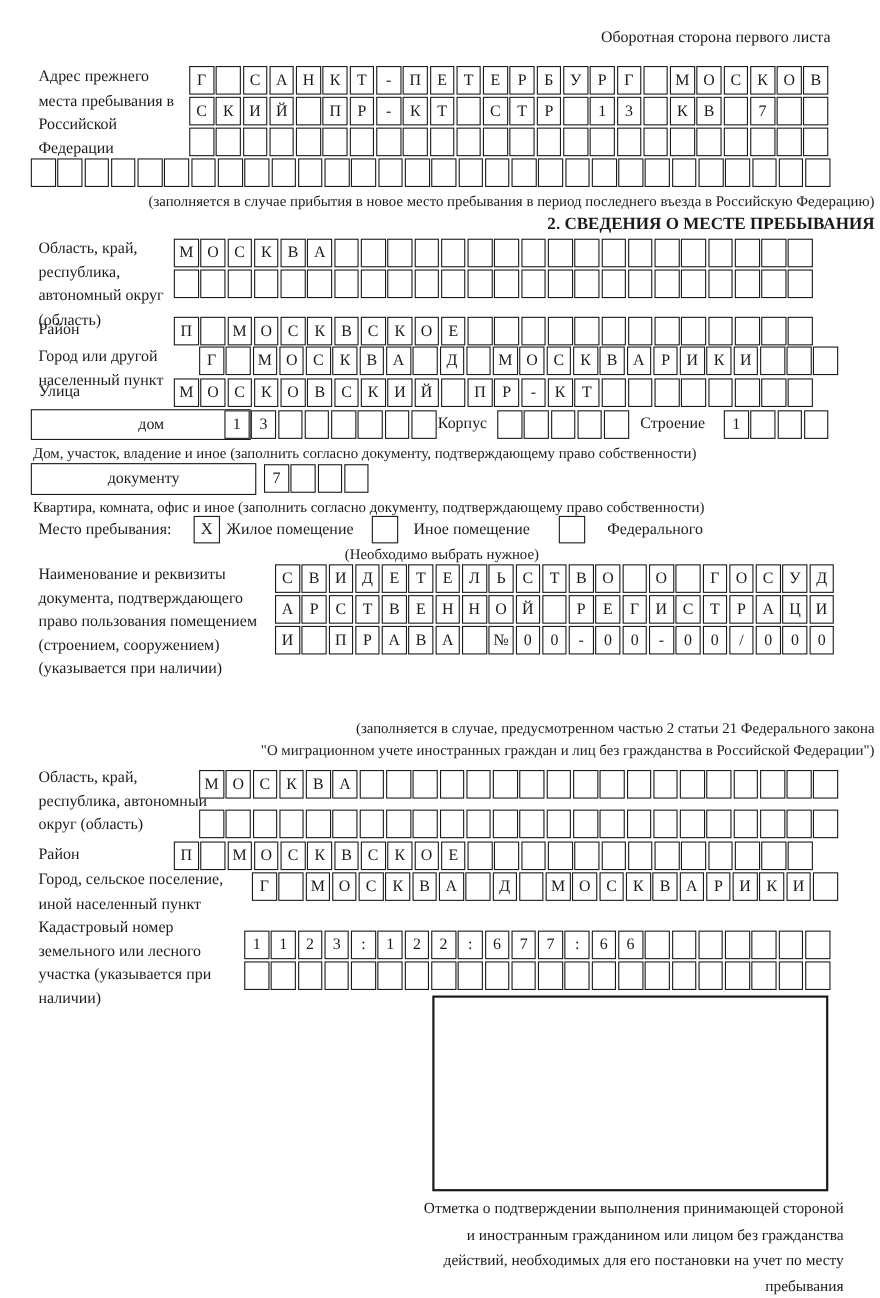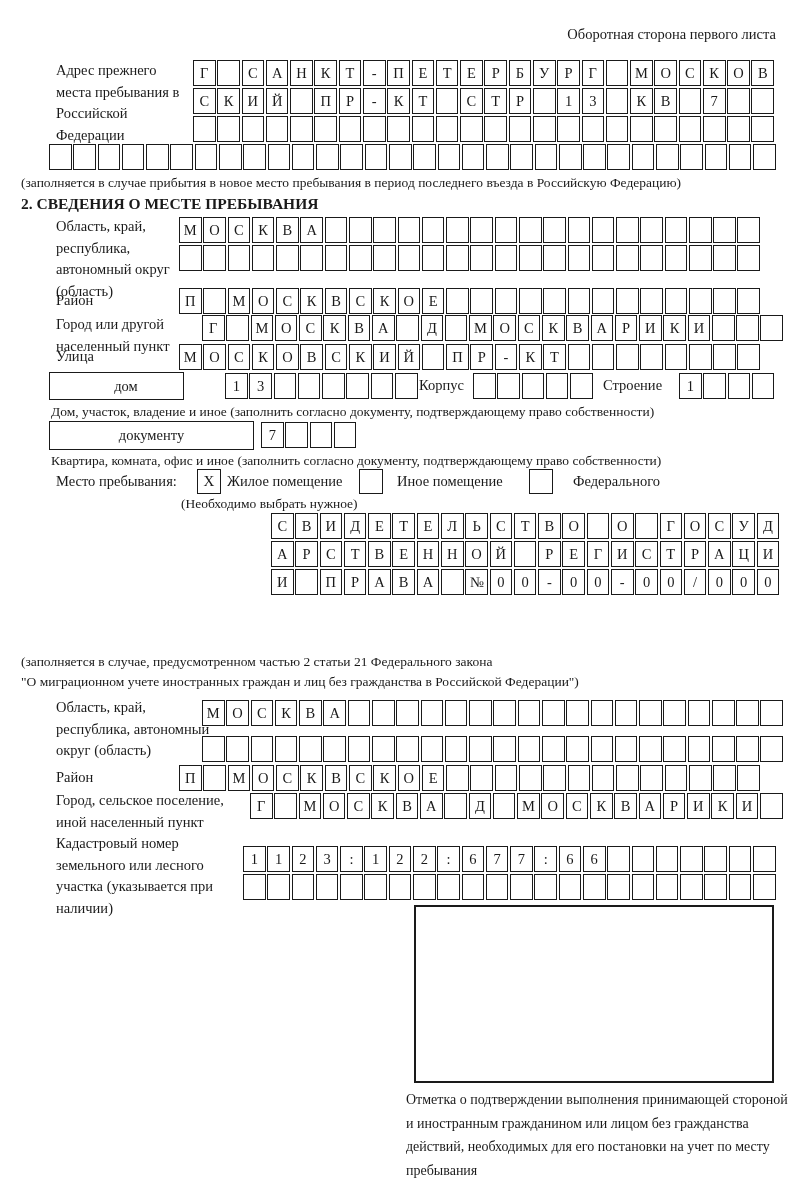--- a/index.html
+++ b/index.html
@@ -1,22 +1,22 @@
 <!DOCTYPE html>
 <html><head>
 <meta charset="utf-8">
 <style>
   html,body{margin:0;padding:0;background:#fff;}
   .page{position:relative;width:800px;height:1180px;background:#ffffff;overflow:hidden;
         font-family:"Liberation Serif","DejaVu Serif",serif;color:#1a1a1a;}
-  .abs{position:absolute;margin-left:21px;}
+  .abs{position:absolute;}
   .lbl{font-size:14.5px;line-height:21.5px;}
   .note{font-size:13.5px;line-height:18px;}
   .title{font-weight:bold;font-size:15.5px;}
-  .center{text-align:left;}
+  .center{text-align:right;}
   .right{text-align:right;}
   .cellrow{display:flex;}
   .cell{box-sizing:border-box;flex:0 0 auto;width:22.6px;height:26px;border:1.6px solid #1a1a1a;
         margin-right:1.7px;display:flex;align-items:center;justify-content:center;
         font-size:14.5px;background:#fff;}
   .boxlabel{box-sizing:border-box;border:1.6px solid #1a1a1a;display:flex;align-items:center;
         justify-content:center;font-size:14.5px;background:#fff;}
   .checkbox{box-sizing:border-box;width:24px;height:25px;border:1.6px solid #1a1a1a;
         display:flex;align-items:center;justify-content:center;font-size:15px;background:#fff;}
   .stampbox{box-sizing:border-box;border:2px solid #1a1a1a;background:#fff;}
@@ -274,21 +274,21 @@
       <span class="cell"></span>
       <span class="cell"></span>
       <span class="cell"></span>
       <span class="cell"></span>
       <span class="cell"></span>
       <span class="cell"></span>
       <span class="cell"></span>
       <span class="cell"></span>
     </div>
 
-  <div class="abs boxlabel" style="left:28px;top:372px;width:135px;height:28px;padding-left:19px;">дом</div>
+  <div class="abs boxlabel" style="left:28px;top:372px;width:200px;height:28px;padding-left:19px;">дом</div>
   <div class="abs cellrow" style="left:204px;top:373px;">
       <span class="cell">1</span>
       <span class="cell">3</span>
       <span class="cell"></span>
       <span class="cell"></span>
       <span class="cell"></span>
       <span class="cell"></span>
       <span class="cell"></span>
       <span class="cell"></span>
     </div>
@@ -320,20 +320,21 @@
 
   <div class="abs lbl" style="left:35px;top:471px;">Место пребывания:</div>
   <div class="abs checkbox" style="left:176px;top:469px;">X</div>
   <div class="abs lbl" style="left:206px;top:471px;">Жилое помещение</div>
   <div class="abs checkbox" style="left:338px;top:469px;"></div>
   <div class="abs lbl" style="left:376px;top:471px;">Иное помещение</div>
   <div class="abs checkbox" style="left:508px;top:469px;"></div>
   <div class="abs lbl" style="left:552px;top:471px;">Федерального</div>
   <div class="abs note center" style="left:160px;top:495px;width:330px;">(Необходимо выбрать нужное)</div>
 
+  <div class="abs lbl" style="left:35px;top:512px;width:215px;">Наименование и реквизиты документа, подтверждающего право пользования помещением (строением, сооружением) (указывается при наличии)</div>
   <div class="abs cellrow" style="left:250px;top:513px;">
       <span class="cell">С</span>
       <span class="cell">В</span>
       <span class="cell">И</span>
       <span class="cell">Д</span>
       <span class="cell">Е</span>
       <span class="cell">Т</span>
       <span class="cell">Е</span>
       <span class="cell">Л</span>
       <span class="cell">Ь</span>

